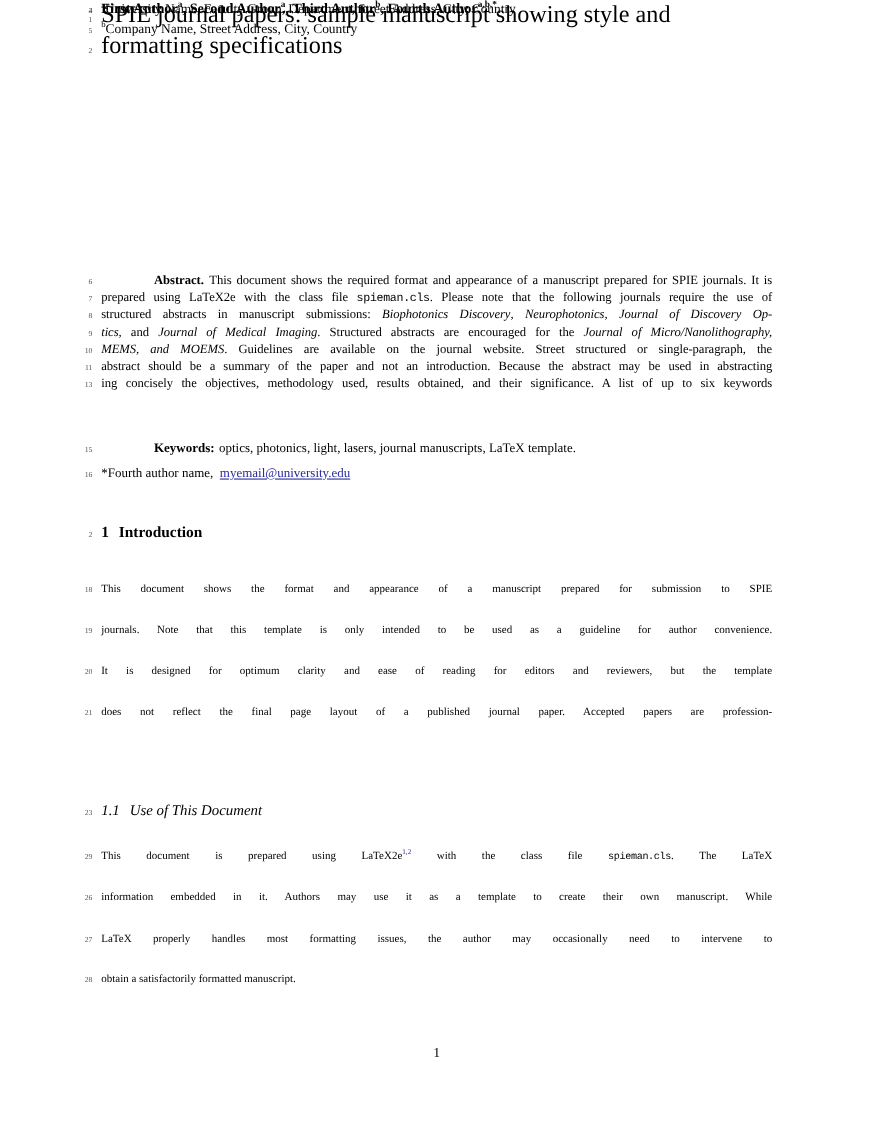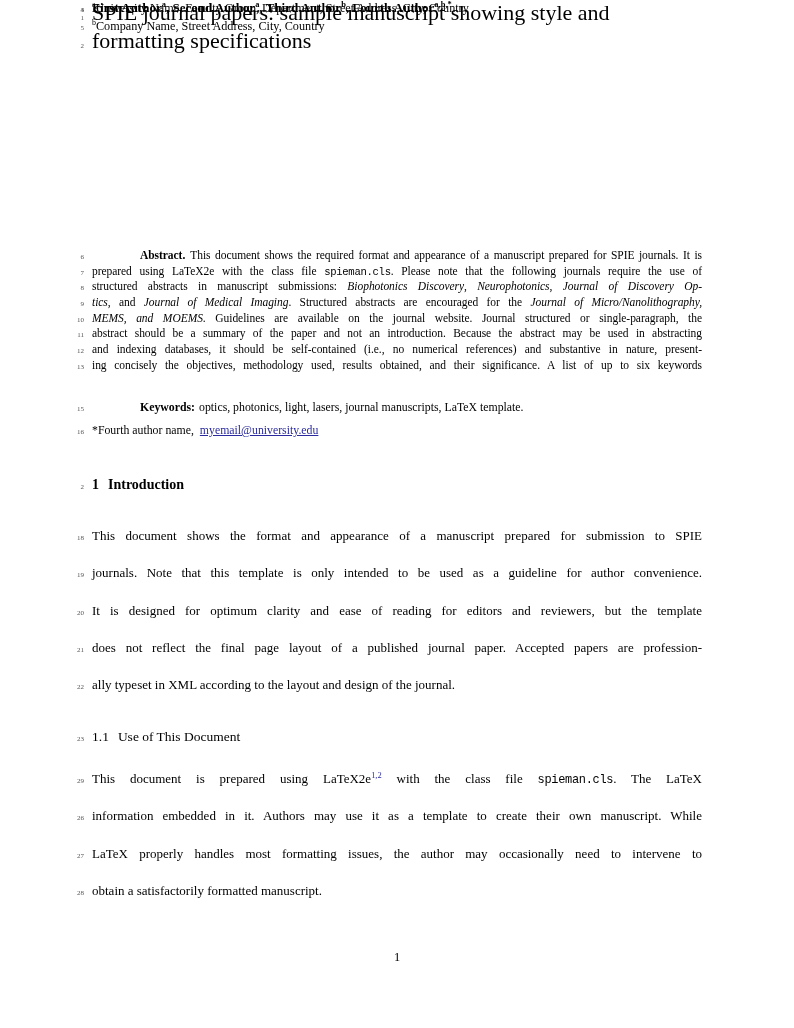--- a/index.html
+++ b/index.html
@@ -37,26 +37,26 @@
   .it { font-style:italic; }
 
   
   #keywords .txt, #email .txt { font-size:11.8px; }
   #keywords .blabel { margin-right:4px; }
   .link { color:#2a2a9e; text-decoration:underline; cursor:pointer; margin-left:3px; }
   .cite { color:#2a2a9e; }
 
   
   #h1 .txt { font-size:14px; font-weight:bold; }
-  #h2 .txt { font-size:13.5px; }
+  #h2 .txt { font-size:13.5px; font-style:italic; }
   .secnum { margin-right:9px; }
 
   
   .bodypar .line { height:37.3px; }
-  .bodypar .txt { font-size:13px; line-height:17px; }
+  .bodypar .txt { font-size:10px; line-height:17px; }
 
   
   #footer { position:absolute; left:92px; width:610px; top:950px; text-align:center; font-size:12.5px; }
 </style>
 </head>
 <body>
 
 <div class="page">
 
   <div class="block" id="title">
@@ -100,29 +100,25 @@
     <div class="line just">
         <span class="num">8</span>
         <span class="txt"><span>structured abstracts in manuscript submissions: </span><span class="it">Biophotonics Discovery</span><span>, </span><span class="it">Neurophotonics</span><span>, </span><span class="it">Journal of Discovery Op-</span></span>
       </div>
     <div class="line just">
         <span class="num">9</span>
         <span class="txt"><span class="it">tics</span><span>, and </span><span class="it">Journal of Medical Imaging</span><span>. Structured abstracts are encouraged for the </span><span class="it">Journal of Micro/Nanolithography,</span></span>
       </div>
     <div class="line just">
         <span class="num">10</span>
-        <span class="txt"><span class="it">MEMS, and MOEMS</span><span>. Guidelines are available on the journal website. Journal structured or single-paragraph, the</span></span>
+        <span class="txt"><span class="it">MEMS, and MOEMS</span><span>. Guidelines are available on the journal website. Street structured or single-paragraph, the</span></span>
       </div>
     <div class="line just">
         <span class="num">11</span>
         <span class="txt">abstract should be a summary of the paper and not an introduction. Because the abstract may be used in abstracting</span>
-      </div>
-    <div class="line just">
-        <span class="num">12</span>
-        <span class="txt">and indexing databases, it should be self-contained (i.e., no numerical references) and substantive in nature, present-</span>
       </div>
     <div class="line just">
         <span class="num">13</span>
         <span class="txt">ing concisely the objectives, methodology used, results obtained, and their significance. A list of up to six keywords</span>
       </div>
   </div>
 
   <div class="block" id="keywords" style="top:400px;">
     <div class="line">
         <span class="num">15</span>
@@ -154,24 +150,20 @@
         <span class="txt">journals. Note that this template is only intended to be used as a guideline for author convenience.</span>
       </div>
     <div class="line just">
         <span class="num">20</span>
         <span class="txt">It is designed for optimum clarity and ease of reading for editors and reviewers, but the template</span>
       </div>
     <div class="line just">
         <span class="num">21</span>
         <span class="txt">does not reflect the final page layout of a published journal paper. Accepted papers are profession-</span>
       </div>
-    <div class="line">
-        <span class="num">22</span>
-        <span class="txt">ally typeset in XML according to the layout and design of the journal.</span>
-      </div>
   </div>
 
   <div class="block" id="h2" style="top:729px;">
     <div class="line">
         <span class="num">23</span>
         <span class="txt"><span class="secnum">1.1</span><span>Use of This Document</span></span>
       </div>
   </div>
 
   <div class="block bodypar" id="para2" style="top:770px;">

